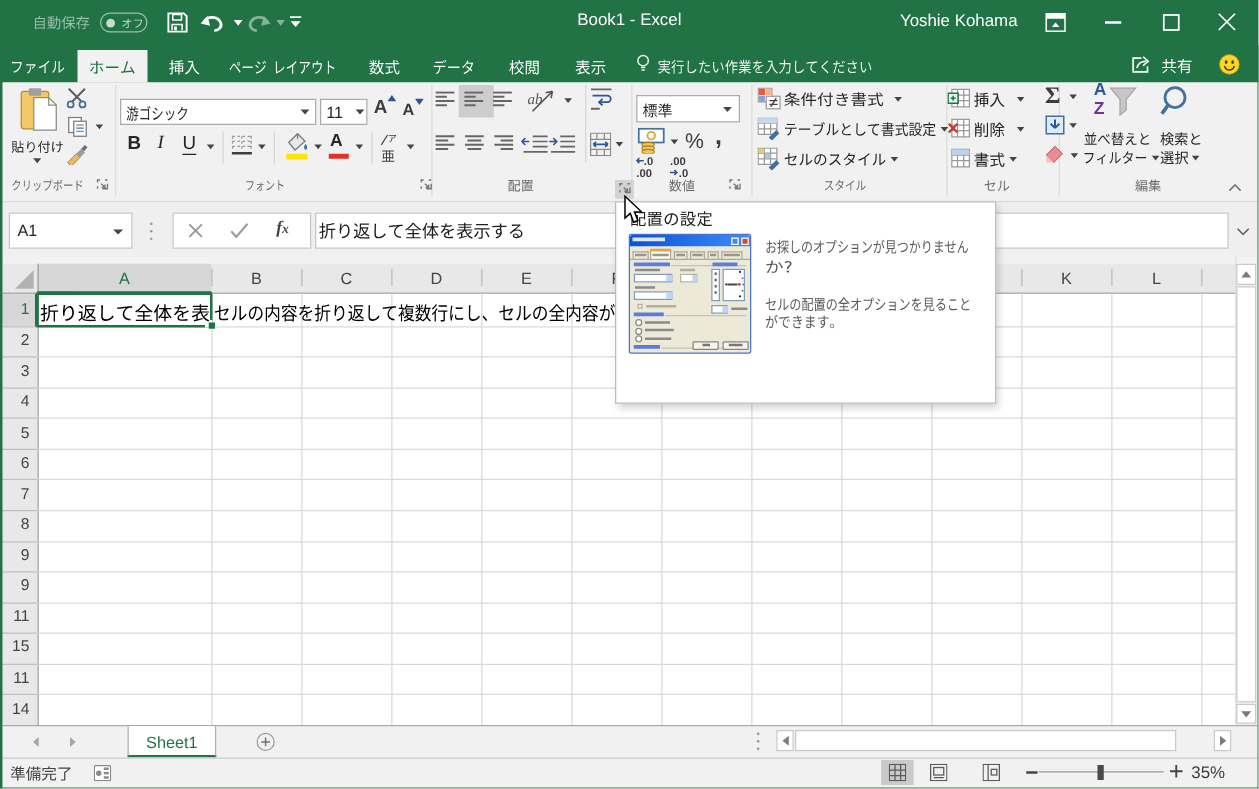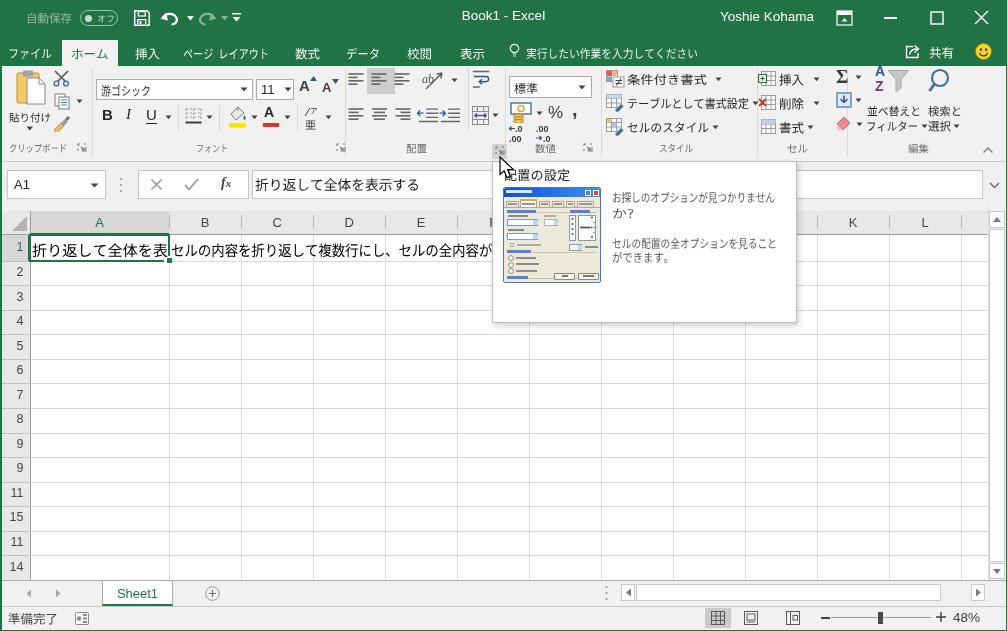--- a/index.html
+++ b/index.html
@@ -718,21 +718,21 @@
       <rect x="0.5" y="0.5" width="13" height="13" fill="none" stroke="#5a5a5a"></rect>
       <path d="M4.5 0.5 v13" stroke="#5a5a5a" stroke-width="1"></path>
       <rect x="7" y="4.5" width="4.5" height="4.5" fill="none" stroke="#5a5a5a"></rect>
     </svg>
 <div style="position:absolute;left:821px;top:617px;width:9px;height:1.5px;background:#444"></div>
 <div style="position:absolute;left:831px;top:617.2px;width:100px;height:1px;background:#9a9a9a"></div>
 <div style="position:absolute;left:878px;top:611.5px;width:4.5px;height:12.5px;background:#4a4a4a"></div>
 <svg style="position:absolute;left:935px;top:611px" width="12" height="12" viewBox="0 0 12 12">
       <path d="M1 6 h10 M6 1 v10" stroke="#444" stroke-width="1.5"></path>
     </svg>
-<div style="position:absolute;left:953px;top:610px;width:40px;font-size:13.5px;color:#3c3c3c">48%</div>
+<div style="position:absolute;left:953px;top:610px;width:40px;font-size:13.5px;color:#3c3c3c">35%</div>
 <div style="position:absolute;left:0;top:36px;width:1.5px;height:595px;background:#217346"></div>
 <div style="position:absolute;left:1005.5px;top:36px;width:1.5px;height:595px;background:#217346"></div>
 <div style="position:absolute;left:0;top:629.5px;width:1007px;height:1.5px;background:#217346"></div>
 <div style="position:absolute;left:492px;top:161px;width:305px;height:162px;background:#fff;border:1px solid #bcbcbc;box-shadow:2px 3px 6px rgba(0,0,0,0.18)"></div>
 <svg style="position:absolute;left:504.0px;top:167.0px;overflow:visible" width="66.5" height="16.6" viewBox="0 -13 66.5 16.6">
       <g>
         <path d="M7.2 -10.3V-9.4H11.2V-6.2H7.2V-0.6C7.2 0.6 7.6 0.9 8.8 0.9C9.1 0.9 10.7 0.9 11 0.9C12.2 0.9 12.5 0.3 12.6 -1.8C12.3 -1.9 11.9 -2.1 11.7 -2.2C11.6 -0.4 11.5 -0 10.9 -0C10.6 -0 9.2 -0 8.9 -0C8.3 -0 8.2 -0.1 8.2 -0.6V-5.3H11.2V-4.4H12.1V-10.3ZM1.9 -2.1H5.5V-0.7H1.9ZM1.9 -2.8V-7.2H2.7V-6.2C2.7 -5.5 2.6 -4.6 1.9 -4C2 -3.9 2.2 -3.7 2.3 -3.6C3.1 -4.3 3.3 -5.4 3.3 -6.1V-7.2H4V-4.7C4 -4.1 4.2 -4 4.7 -4C4.8 -4 5.2 -4 5.3 -4H5.5V-2.8ZM0.7 -10.4V-9.5H2.6V-8H1.1V1H1.9V0.1H5.5V0.8H6.3V-8H4.8V-9.5H6.6V-10.4ZM3.3 -8V-9.5H4.1V-8ZM4.6 -7.2H5.5V-4.6L5.4 -4.6C5.4 -4.6 5.4 -4.5 5.2 -4.5C5.1 -4.5 4.8 -4.5 4.7 -4.5C4.6 -4.5 4.6 -4.6 4.6 -4.7Z M21.7 -9.7H23.9V-8.5H21.7ZM18.7 -9.7H20.8V-8.5H18.7ZM15.7 -9.7H17.8V-8.5H15.7ZM18.1 -3.7H23.4V-2.9H18.1ZM18.1 -2.3H23.4V-1.6H18.1ZM18.1 -4.9H23.4V-4.2H18.1ZM17.2 -5.5V-1H24.4V-5.5H20.1L20.2 -6.3H25.4V-7.1H20.4L20.5 -7.8H24.9V-10.4H14.8V-7.8H19.5L19.4 -7.1H14.2V-6.3H19.3L19.1 -5.5ZM14.9 -5.3V1.1H15.9V0.5H25.8V-0.3H15.9V-5.3Z M32.8 -8.3C32.6 -7.1 32.4 -5.9 32.1 -4.8C31.4 -2.6 30.7 -1.8 30.1 -1.8C29.5 -1.8 28.8 -2.5 28.8 -4.1C28.8 -5.9 30.3 -8 32.8 -8.3ZM33.9 -8.4C36.1 -8.2 37.3 -6.6 37.3 -4.6C37.3 -2.3 35.7 -1.1 34 -0.7C33.7 -0.7 33.3 -0.6 32.9 -0.6L33.5 0.4C36.6 0 38.4 -1.8 38.4 -4.5C38.4 -7.2 36.5 -9.3 33.4 -9.3C30.3 -9.3 27.7 -6.9 27.7 -4C27.7 -1.9 28.9 -0.6 30.1 -0.6C31.3 -0.6 32.3 -1.9 33.1 -4.6C33.5 -5.8 33.7 -7.1 33.9 -8.4Z M41 -7V-6.2H44.9V-7ZM41.1 -10.5V-9.7H44.9V-10.5ZM41 -5.3V-4.5H44.9V-5.3ZM40.4 -8.8V-7.9H45.3V-8.8ZM46.4 -10.5V-8.9C46.4 -8 46.2 -7 44.9 -6.1C45.1 -6 45.5 -5.7 45.6 -5.5C47 -6.4 47.3 -7.8 47.3 -8.9V-9.6H49.5V-7.3C49.5 -6.4 49.8 -6.1 50.6 -6.1C50.7 -6.1 51.3 -6.1 51.5 -6.1C52.2 -6.1 52.4 -6.5 52.5 -8C52.2 -8.1 51.8 -8.3 51.7 -8.4C51.6 -7.1 51.6 -7 51.4 -7C51.2 -7 50.8 -7 50.7 -7C50.5 -7 50.5 -7 50.5 -7.3V-10.5ZM45.5 -5.3V-4.4H50.5C50.1 -3.4 49.5 -2.5 48.7 -1.9C48 -2.6 47.4 -3.4 47.1 -4.4L46.2 -4.1C46.6 -3 47.2 -2.1 48 -1.2C47.1 -0.6 46 -0.1 44.9 0.2C45.1 0.4 45.4 0.8 45.5 1C46.6 0.7 47.8 0.2 48.7 -0.6C49.6 0.1 50.7 0.7 51.9 1C52 0.8 52.3 0.4 52.5 0.2C51.4 -0.1 50.3 -0.6 49.5 -1.2C50.5 -2.2 51.2 -3.5 51.7 -5.1L51.1 -5.3L50.9 -5.3ZM41 -3.5V0.9H41.9V0.3H44.9V-3.5ZM41.9 -2.7H44V-0.5H41.9Z M56.1 -4.9C55.8 -2.5 55.1 -0.7 53.7 0.4C53.9 0.6 54.3 0.9 54.5 1.1C55.3 0.4 55.9 -0.6 56.4 -1.8C57.6 0.4 59.5 0.9 62.2 0.9H65.3C65.3 0.6 65.5 0.1 65.7 -0.1C65 -0.1 62.8 -0.1 62.3 -0.1C61.5 -0.1 60.8 -0.2 60.2 -0.3V-2.9H64.1V-3.8H60.2V-6H63.5V-6.9H55.9V-6H59.2V-0.5C58.1 -0.9 57.3 -1.7 56.8 -3.1C56.9 -3.6 57 -4.2 57.1 -4.8ZM54.3 -9.4V-6.6H55.2V-8.5H64.1V-6.6H65.1V-9.4H60.2V-10.9H59.2V-9.4Z" fill="#1f1f1f"></path>
       </g>
     </svg>
 <div style="position:absolute;left:503px;top:187px;width:98px;height:96px;background:#ece9d8;border:1px solid #4a74d4;border-radius:2px"></div>

